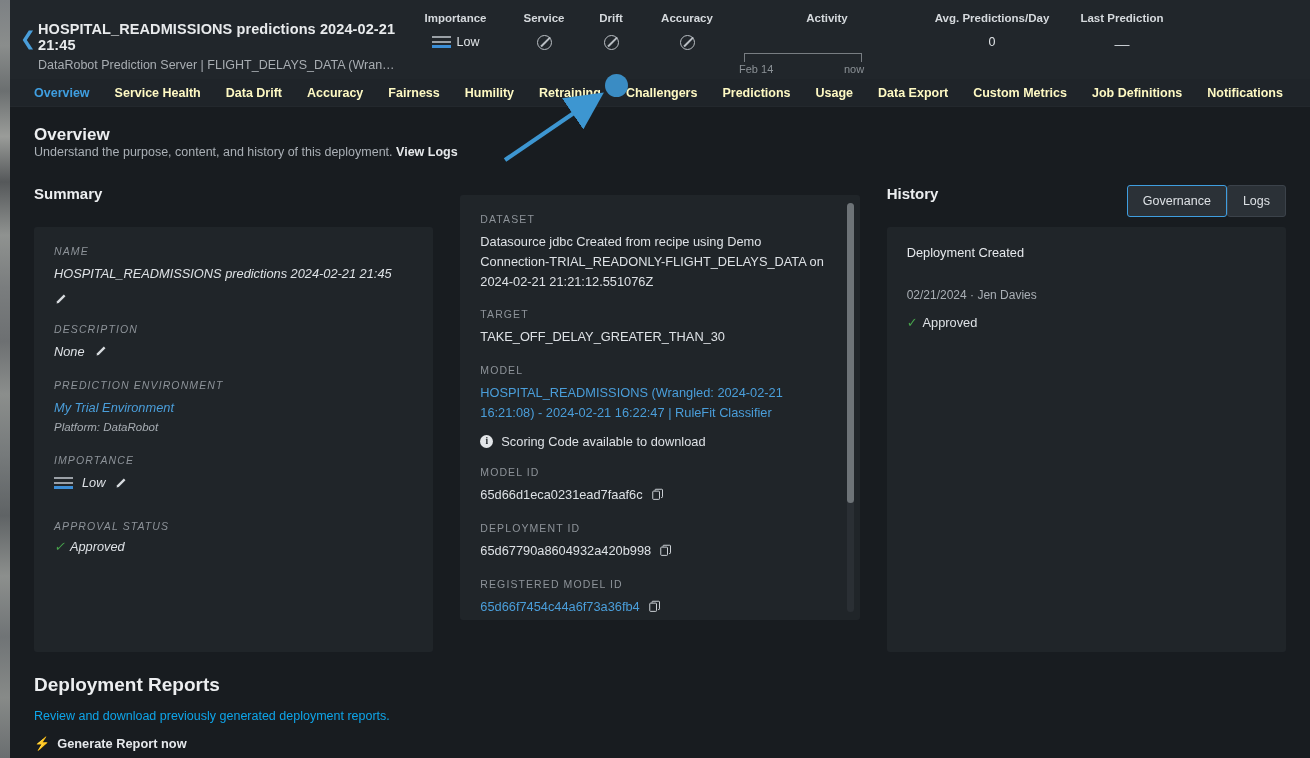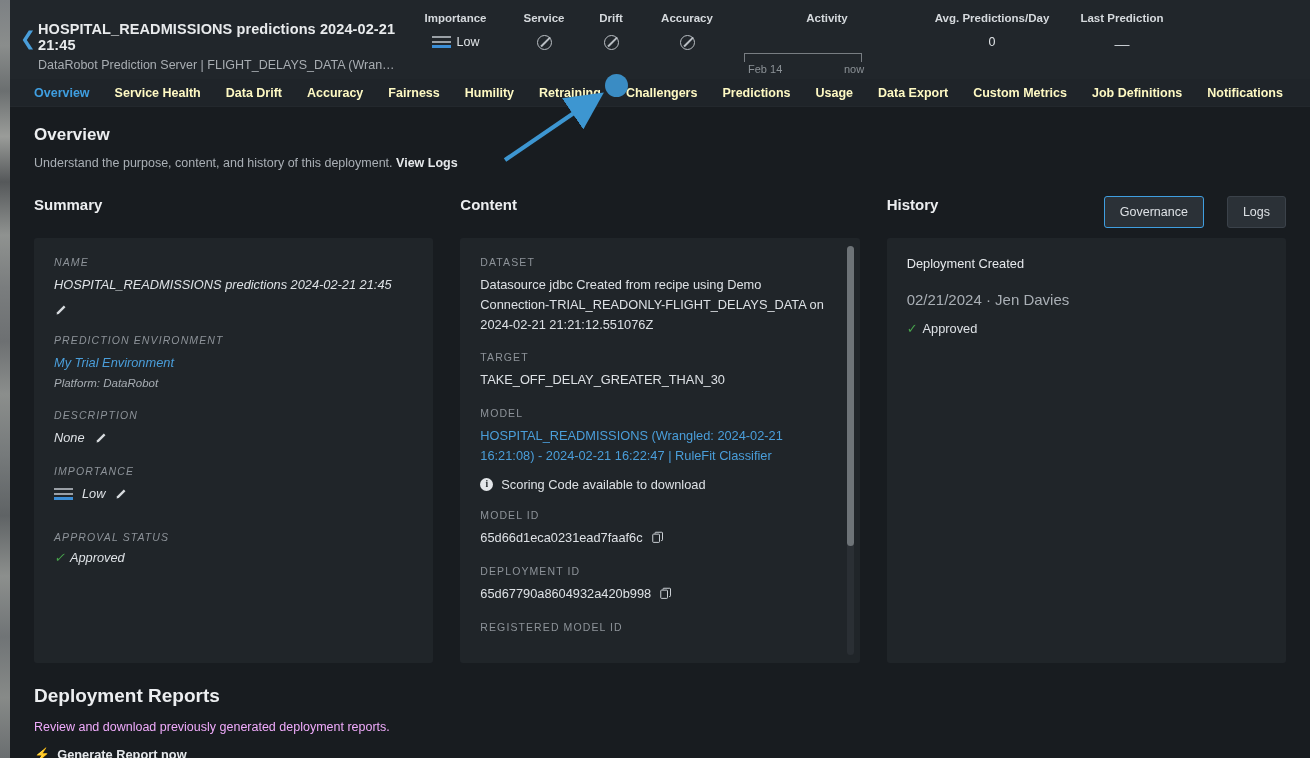--- a/index.html
+++ b/index.html
@@ -76,21 +76,21 @@
   }
 
   .activity-wrap { position: relative; width: 190px; height: 50px; }
   .act-bracket {
     position: absolute; left: 12px; top: 29px; width: 118px; height: 9px;
     border-top: 1.4px solid #787d82;
     border-left: 1.4px solid #787d82;
     border-right: 1.4px solid #787d82;
   }
   .act-lbl { position: absolute; top: 39px; font-size: 11px; color: #8b9196; }
-  .act-lbl.left { left: 16px; }
+  .act-lbl.left { left: 7px; }
   .act-lbl.right { left: 112px; }
 
   .dash { color: #c7ccd1; font-size: 15px; }
   .hamburger { width: 17px; }
   .hamburger i { display:block; height: 2px; background:#c7ccd1; margin-bottom: 3px; }
   .hamburger i:last-child { margin-bottom:0; }
   .menu-btn { position: absolute; right: 55px; top: 30px; cursor: pointer; }
 
   
   .tabbar {
@@ -101,34 +101,34 @@
   }
   .tab {
     font-size: 12.5px; font-weight: bold; color: #fef9c3;
     margin-right: 25px; cursor: pointer; white-space: nowrap;
   }
   .tab.active { color: #3f9ee0; }
 
   
   .page { padding: 18px 24px 0 24px; position: relative; }
   .page-title { font-size: 17px; font-weight: bold; color: #eceef0; }
-  .page-desc { font-size: 12.5px; color: #aab0b6; margin-top: 11px; }
+  .page-desc { font-size: 12.5px; color: #aab0b6; }
   .page-desc b { color: #e5e8ea; font-weight: bold; }
 
   .cols { display: flex; gap: 27px; margin-top: 26px; }
   .col-summary { width: 413px; }
   .col-content { width: 413px; }
   .col-history { width: 413px; }
 
   .col-head {
     display: flex; justify-content: space-between;
     height: 32px;
   }
   .col-title { font-size: 15px; font-weight: bold; color: #eceef0; }
-  .hist-btns { display: flex; gap: 23px; }
+  .hist-btns { display: flex; gap: 0; }
   .hbtn {
     background: #2b3137; color: #dde1e5; font-size: 12.5px;
     border: 1px solid #3b424a; border-radius: 3px;
     padding: 8px 15px; cursor: pointer;
   }
   .hbtn.sel { border-color: #3f9ee0; }
 
   .card {
     background: #202529; border-radius: 3px;
     padding: 18px 20px; margin-top: 10px;
@@ -167,27 +167,27 @@
   .scrollbar {
     position: absolute; right: 6px; top: 8px; width: 7px; height: 409px;
     background: #2a2f34; border-radius: 4px;
   }
   .scrollthumb {
     position: absolute; left: 0; top: 0; width: 7px; height: 300px;
     background: #6d7377; border-radius: 4px; cursor: pointer;
   }
 
   .hist-item-title { font-size: 12.8px; font-weight: normal; color: #e6e9ec; }
-  .hist-item-meta { font-size: 15px; color: #a9afb5; margin-top: 20px; }
+  .hist-item-meta { font-size: 12px; color: #a9afb5; margin-top: 28px; }
   .hist-item-status { margin-top: 13px; }
 
   
   .reports { padding: 22px 24px 0 24px; }
   .rep-title { font-size: 19px; font-weight: bold; color: #eceef0; }
-  .rep-desc { font-size: 12.5px; color: #f0abfc; margin-top: 13px; }
+  .rep-desc { font-size: 12.5px; color: #0ea5e9; margin-top: 13px; }
   .rep-link {
     font-size: 12.8px; font-weight: bold; color: #e6e9ec; margin-top: 13px;
     display: flex; align-items: center; gap: 7px; cursor: pointer;
   }
   .bolt { color: #e6e9ec; font-size: 13px; }
 
   
   .anno { position: absolute; left: 0; top: 0; pointer-events: none; }
   .cursor-dot {
     position: absolute; left: 595px; top: 74px; width: 23px; height: 23px;
@@ -306,34 +306,34 @@
             <div class="fl-label">NAME</div>
             <div class="fl-value">
               <span>HOSPITAL_READMISSIONS predictions 2024-02-21 21:45</span>
               <svg class="pencil" viewBox="0 0 16 16">
                   <path d="M12.1 1.9l2 2-8.3 8.3-2.6.6.6-2.6z" fill="#d8dcdf"></path>
                 </svg>
             </div>
           </div>
 
           <div class="fl">
+            <div class="fl-label">DESCRIPTION</div>
+            <div class="fl-value">
+              <span>None</span>
+              <svg class="pencil" viewBox="0 0 16 16">
+                  <path d="M12.1 1.9l2 2-8.3 8.3-2.6.6.6-2.6z" fill="#d8dcdf"></path>
+                </svg>
+            </div>
+          </div>
+
+          <div class="fl">
             <div class="fl-label">PREDICTION ENVIRONMENT</div>
             <div class="fl-value block">
               <span class="link">My Trial Environment</span>
               <div class="sub-note">Platform: DataRobot</div>
-            </div>
-          </div>
-
-          <div class="fl">
-            <div class="fl-label">DESCRIPTION</div>
-            <div class="fl-value">
-              <span>None</span>
-              <svg class="pencil" viewBox="0 0 16 16">
-                  <path d="M12.1 1.9l2 2-8.3 8.3-2.6.6.6-2.6z" fill="#d8dcdf"></path>
-                </svg>
             </div>
           </div>
 
           <div class="fl">
             <div class="fl-label">IMPORTANCE</div>
             <div class="fl-value">
               <span class="imp-icon">
                   <i></i>
                   <i></i>
                   <i></i>
@@ -350,23 +350,20 @@
             <div class="approved-row">
               <span class="check">✓</span>
               <span>Approved</span>
             </div>
           </div>
 
         </div>
       </div>
 
       <div class="col-content">
-        <div class="col-head">
-          <div class="col-title">Content</div>
-        </div>
         <div class="card card-content">
 
           <div class="fl">
             <div class="fl-label">DATASET</div>
             <div class="fl-value block">Datasource jdbc Created from recipe using Demo Connection-TRIAL_READONLY-FLIGHT_DELAYS_DATA on 2024-02-21 21:21:12.551076Z</div>
           </div>
 
           <div class="fl">
             <div class="fl-label">TARGET</div>
             <div class="fl-value block">TAKE_OFF_DELAY_GREATER_THAN_30</div>
@@ -399,20 +396,27 @@
               <span>65d67790a8604932a420b998</span>
               <svg class="copy-ic" viewBox="0 0 16 16">
                   <rect x="1" y="3.5" width="9" height="11" rx="1" fill="none" stroke="#cfd4d8" stroke-width="1.3"></rect>
                   <path d="M4 3V2a1 1 0 011-1h8a1 1 0 011 1v9a1 1 0 01-1 1h-1" fill="none" stroke="#cfd4d8" stroke-width="1.3"></path>
                 </svg>
             </div>
           </div>
 
           <div class="fl">
             <div class="fl-label">REGISTERED MODEL ID</div>
+            <div class="fl-value">
+              <span class="link">65d66f7454c44a6f73a36fb4</span>
+              <svg class="copy-ic" viewBox="0 0 16 16">
+                  <rect x="1" y="3.5" width="9" height="11" rx="1" fill="none" stroke="#cfd4d8" stroke-width="1.3"></rect>
+                  <path d="M4 3V2a1 1 0 011-1h8a1 1 0 011 1v9a1 1 0 01-1 1h-1" fill="none" stroke="#cfd4d8" stroke-width="1.3"></path>
+                </svg>
+            </div>
           </div>
 
           <div class="scrollbar">
             <div class="scrollthumb"></div>
           </div>
         </div>
       </div>
 
       <div class="col-history">
         <div class="col-head">

